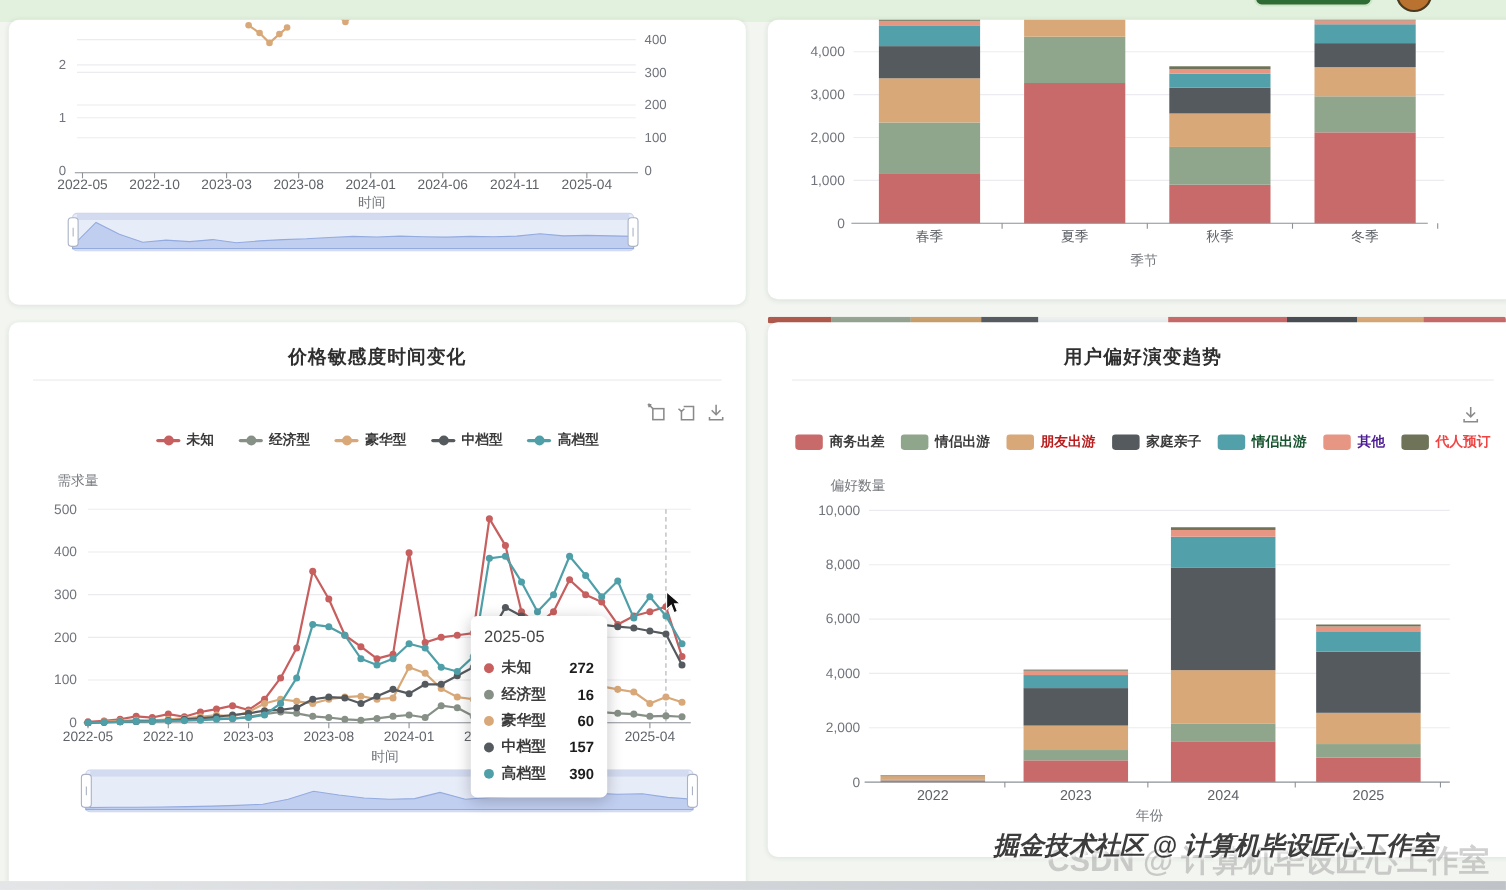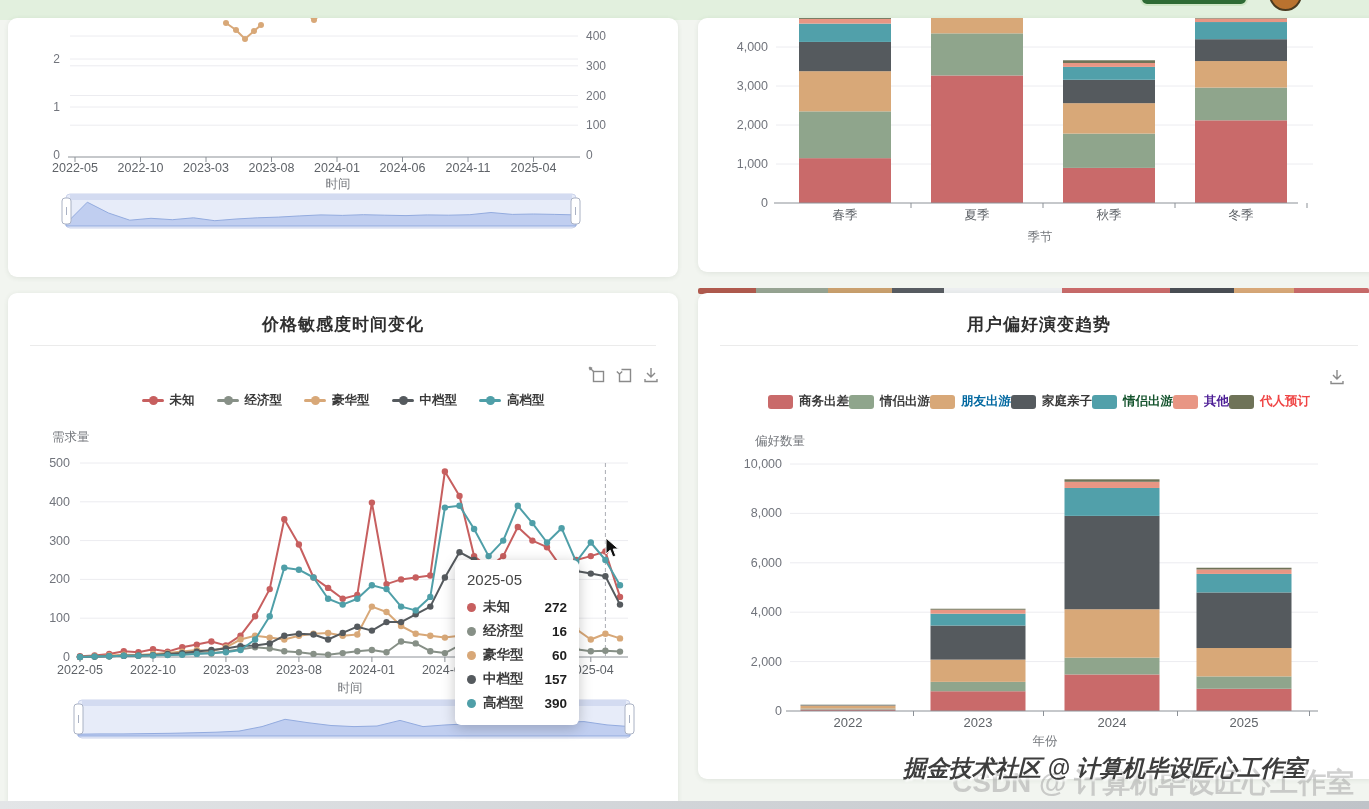--- a/index.html
+++ b/index.html
@@ -17,24 +17,24 @@
   svg text { font-family:"Liberation Sans","DejaVu Sans",sans-serif; }
   .card-title { position:absolute; top:20px; left:0; right:0; text-align:center; font-size:17px; font-weight:bold; color:#2f2f2f; letter-spacing:1px; }
   .divider { position:absolute; top:52px; left:22px; right:22px; height:1px; background:#ebebeb; }
   .toolbox { position:absolute; top:73px; right:18px; display:flex; gap:9px; }
   .toolbox svg, .dl-icon svg { display:block; }
   .dl-icon { position:absolute; top:75px; right:34px; }
   .legend-line { position:absolute; top:99px; left:0; right:0; display:flex; justify-content:center; gap:22px; align-items:center; }
   .legend-line .item { display:flex; align-items:center; gap:6px; font-size:12.5px; font-weight:bold; color:#3a3a3a; }
   .lmark { width:22px; height:2.5px; background:currentColor; position:relative; border-radius:2px; }
   .lmark::after { content:""; position:absolute; left:7px; top:-3.5px; width:9px; height:9px; border-radius:50%; background:currentColor; }
-  .legend-rect { position:absolute; top:100px; left:30px; right:30px; display:flex; justify-content:center; align-items:center; }
+  .legend-rect { position:absolute; top:100px; left:30px; right:30px; display:flex; justify-content:center; gap:15px; align-items:center; }
   .legend-rect .item { display:flex; align-items:center; gap:6px; font-size:12.5px; font-weight:bold; color:#3a3a3a; white-space:nowrap; }
   .rmark { width:25px; height:14px; border-radius:3px; background:currentColor; }
-  .tooltip { position:absolute; left:447px; top:267px; width:124px; background:#fff; border-radius:6px;
+  .tooltip { position:absolute; left:420px; top:267px; width:124px; background:#fff; border-radius:6px;
              box-shadow:0 3px 14px rgba(0,0,0,.22); padding:11px 12px 10px 12px; z-index:5; }
   .tooltip .tt-title { font-size:15px; color:#464646; margin-bottom:7px; }
   .tooltip .tt-row { display:flex; align-items:center; height:24px; font-size:13.5px; color:#484848; }
   .tt-dot { width:9px; height:9px; border-radius:50%; background:currentColor; flex:0 0 9px; }
   .tt-label { margin-left:7px; font-weight:bold; color:#3c3c3c; }
   .tt-val { margin-left:auto; font-weight:bold; color:#1d1d1d; }
   .cursor { position:absolute; left:597px; top:244px; z-index:6; }
   .stripe { position:absolute; left:698px; top:288px; width:671px; height:6px; display:flex; overflow:hidden; border-radius:2px; }
   .stripe div { height:100%; }
   .wm-back  { position:absolute; left:952px; top:764px; font-size:28px; font-weight:bold; color:rgba(150,150,150,.45); white-space:nowrap; z-index:8; }
@@ -513,21 +513,21 @@
     <span class="item" style="color: rgb(201, 106, 106);">
         <span class="rmark"></span>
         <span style="color:#3a3a3a">商务出差</span>
       </span>
     <span class="item" style="color: rgb(143, 165, 140);">
         <span class="rmark"></span>
         <span style="color:#3a3a3a">情侣出游</span>
       </span>
     <span class="item" style="color: rgb(216, 168, 120);">
         <span class="rmark"></span>
-        <span style="color:#0369a1">朋友出游</span>
+        <span style="color:#b91c1c">朋友出游</span>
       </span>
     <span class="item" style="color: rgb(85, 90, 94);">
         <span class="rmark"></span>
         <span style="color:#3a3a3a">家庭亲子</span>
       </span>
     <span class="item" style="color: rgb(81, 160, 170);">
         <span class="rmark"></span>
         <span style="color:#14532d">情侣出游</span>
       </span>
     <span class="item" style="color: rgb(232, 150, 132);">

